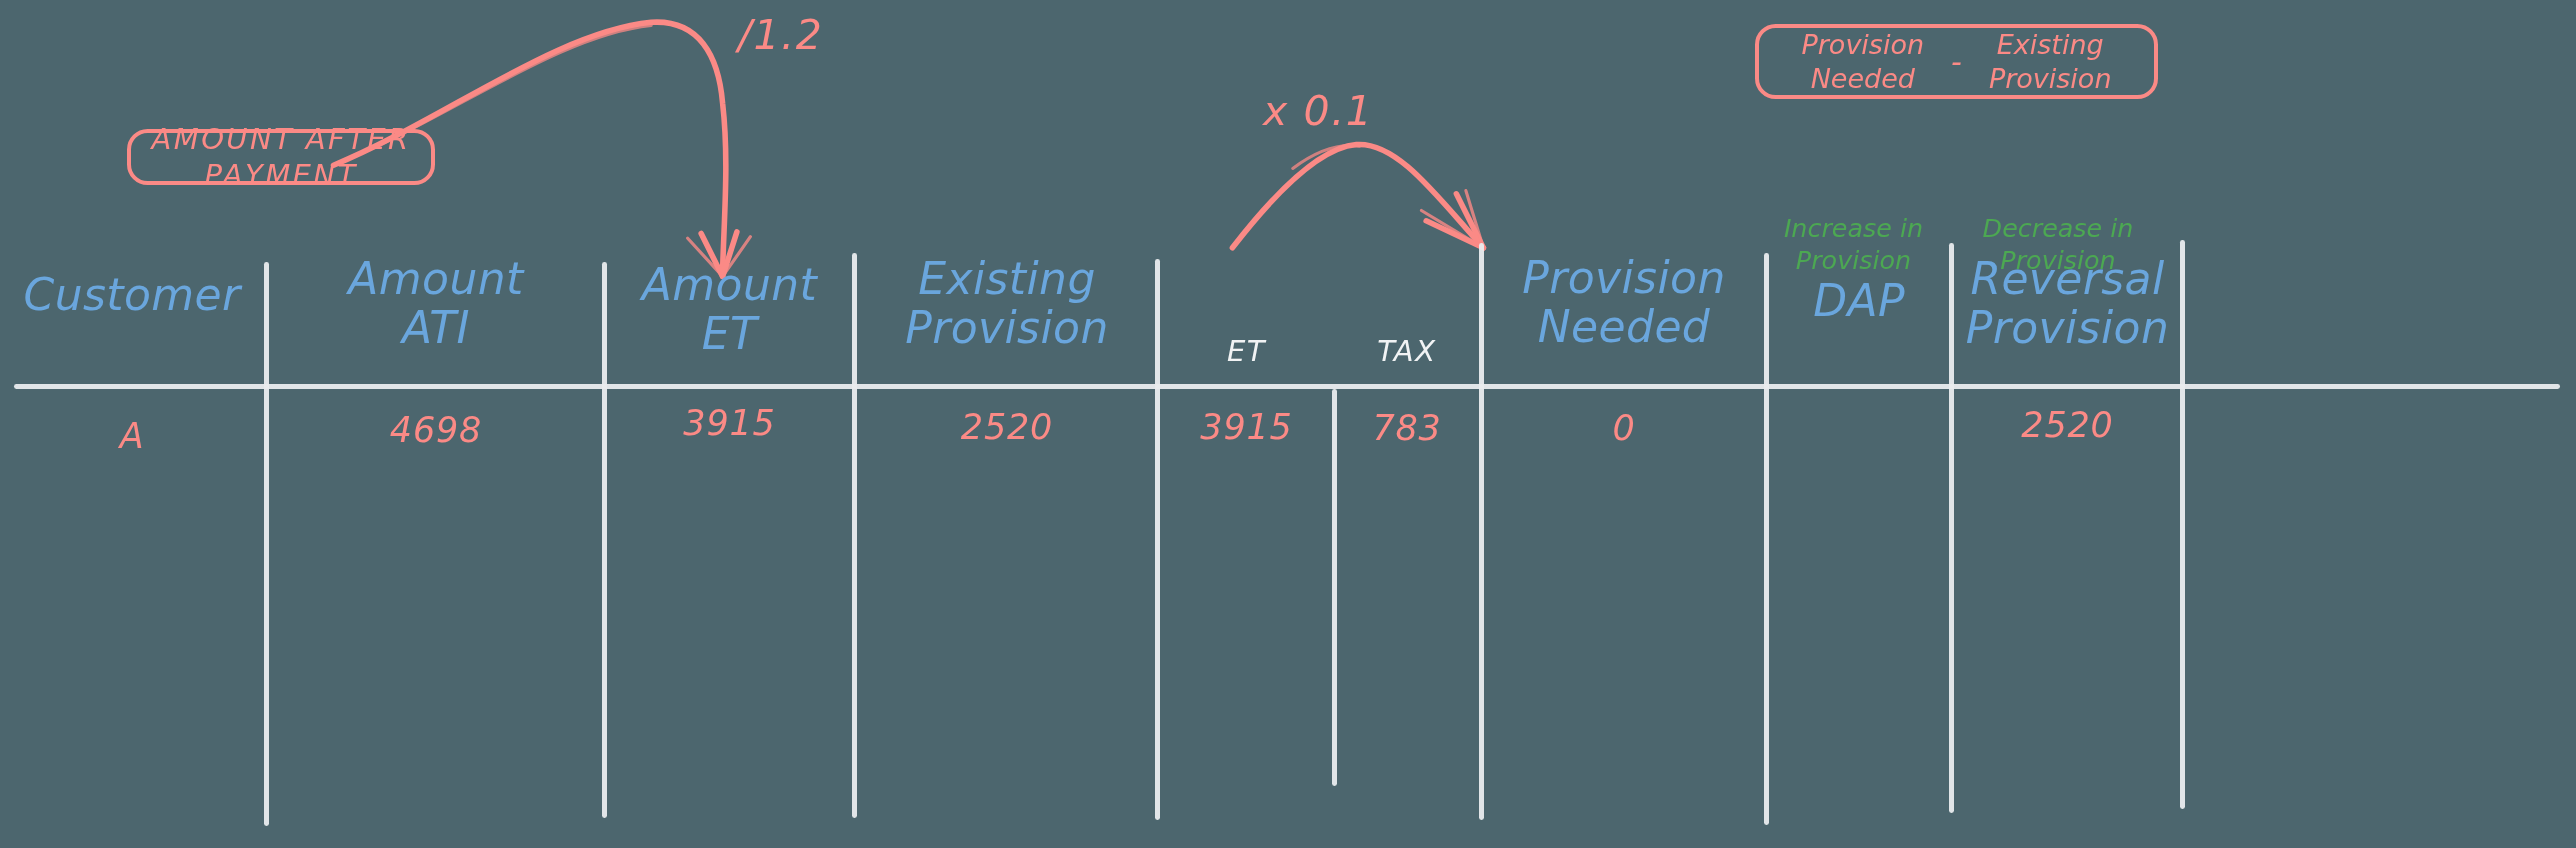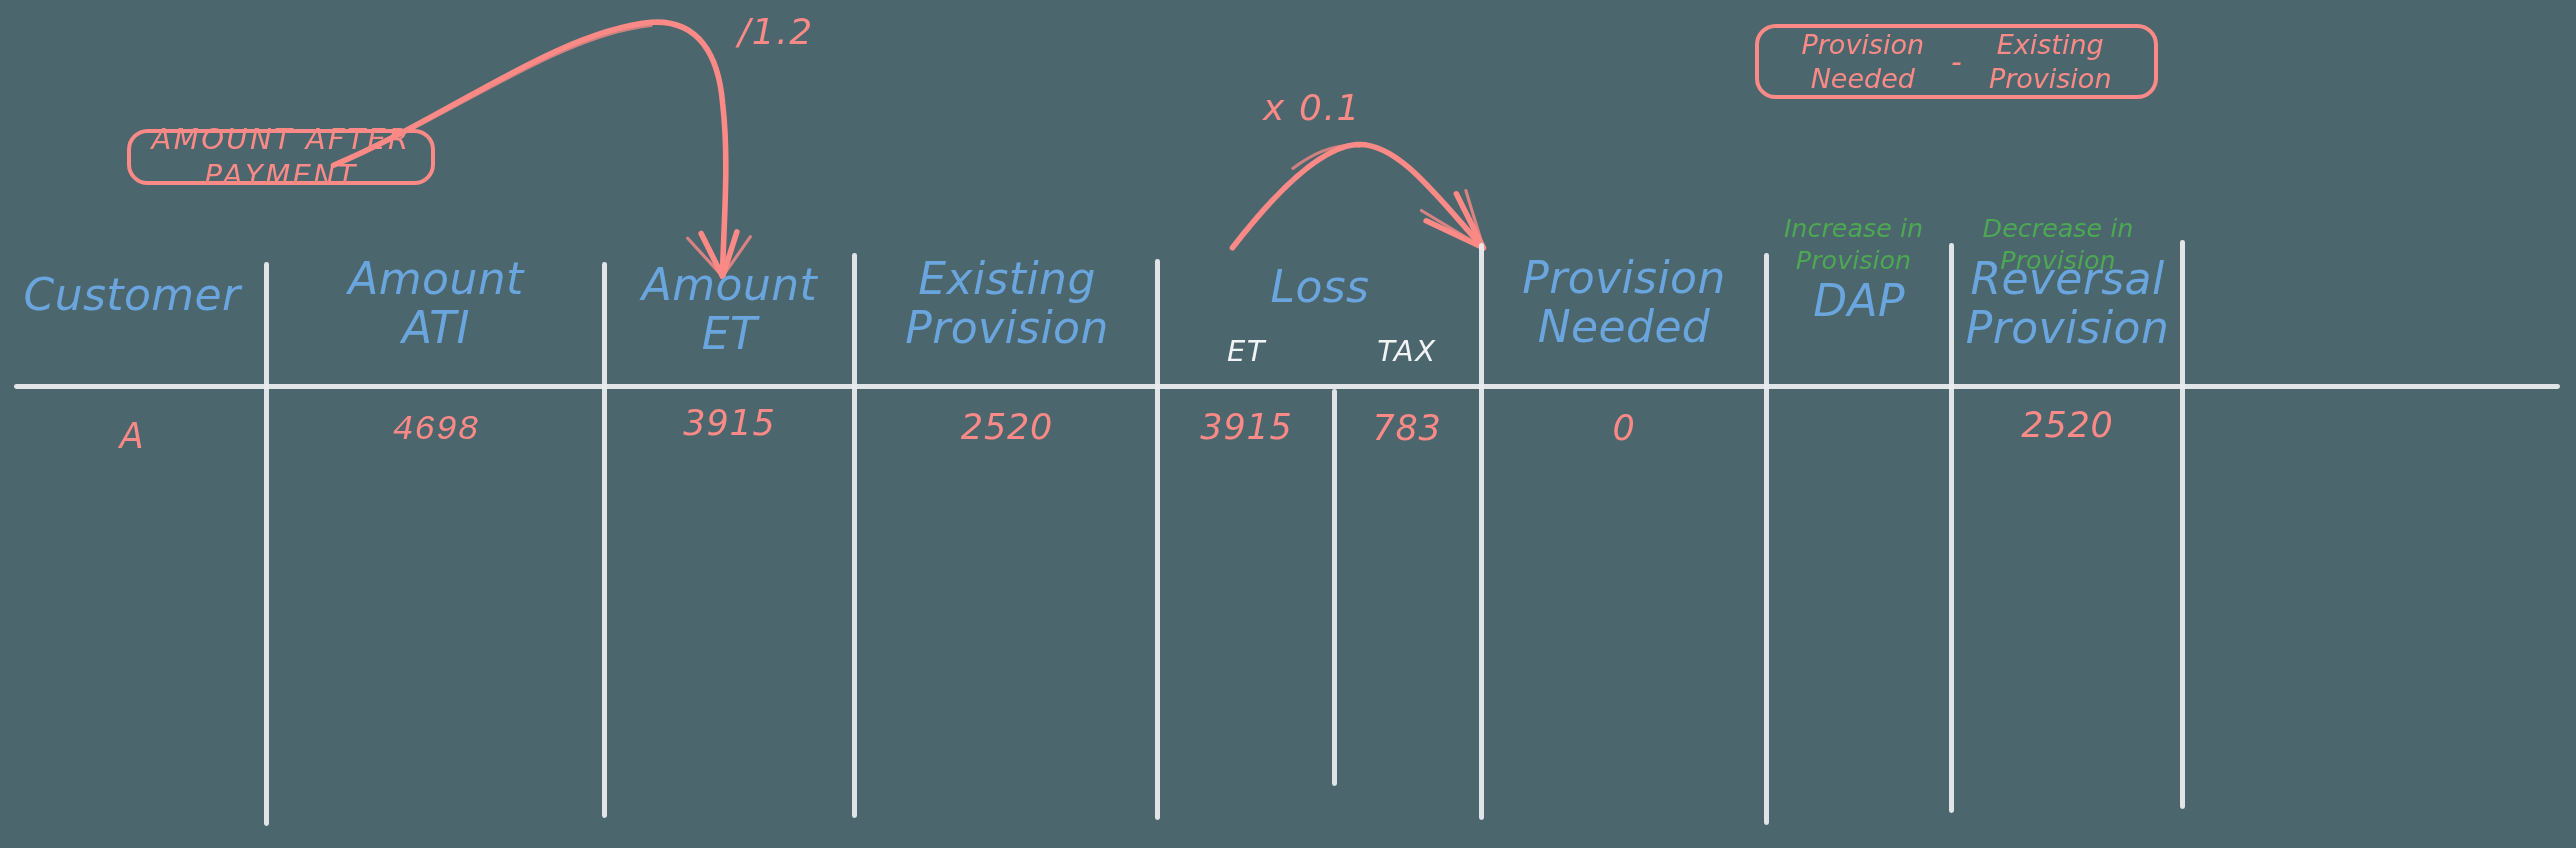--- a/index.html
+++ b/index.html
@@ -99,21 +99,21 @@
     white-space: pre-line;
   }
   .formula-op {
     color: #fb8a86;
     font-size: 30px;
     font-style: italic;
   }
   .oplabel {
     position: absolute;
     color: #fb8a86;
-    font-size: 36px;
+    font-size: 41px;
     font-style: italic;
     letter-spacing: 1.6px;
   }
   .greenlabel {
     position: absolute;
     color: #4ca852;
     font-size: 25.4px;
     line-height: 1.25;
     text-align: center;
     font-style: italic;
@@ -173,38 +173,37 @@
 
   <div class="hcell" style="left:270px; top:254px; width:332px;">Amount
 ATI</div>
 
   <div class="hcell" style="left:607px; top:260px; width:245px;">Amount
 ET</div>
 
   <div class="hcell" style="left:858px; top:254px; width:298px;">Existing
 Provision</div>
 
-  <div class="hcell" style="left:1161px; top:262px; width:318px;">Loss</div>
 
   <div class="subhead" style="left:1161px; top:334px; width:171px;">ET</div>
 
   <div class="subhead" style="left:1336px; top:334px; width:142px;">TAX</div>
 
   <div class="hcell" style="left:1484px; top:253px; width:280px;">Provision
 Needed</div>
 
   <div class="hcell" style="left:1769px; top:276px; width:180px;">DAP</div>
 
   <div class="hcell" style="left:1955px; top:254px; width:225px;">Reversal
 Provision</div>
 
 
   <div class="dcell" style="left:0px; top:416px; width:264px;">A</div>
 
-  <div class="dcell" style="left:270px; top:410px; width:332px;font-family:Liberation Mono, monospace;">4698</div>
+  <div class="dcell" style="left:270px; top:410px; width:332px;">4698</div>
 
   <div class="dcell" style="left:607px; top:403px; width:245px;">3915</div>
 
   <div class="dcell" style="left:858px; top:407px; width:298px;">2520</div>
 
   <div class="dcell" style="left:1161px; top:407px; width:171px;">3915</div>
 
   <div class="dcell" style="left:1336px; top:408px; width:142px;">783</div>
 
   <div class="dcell" style="left:1484px; top:408px; width:280px;">0</div>

